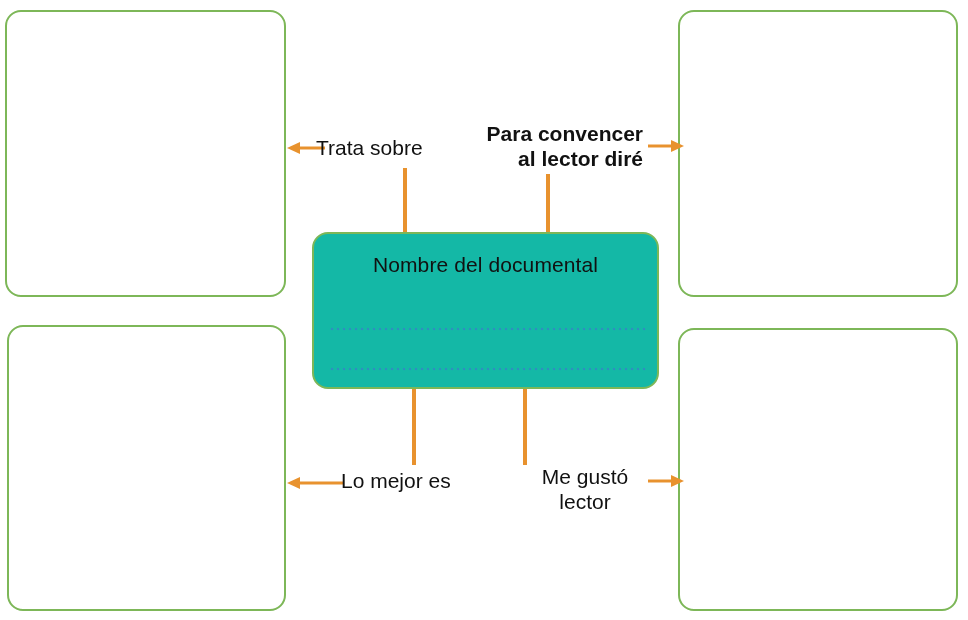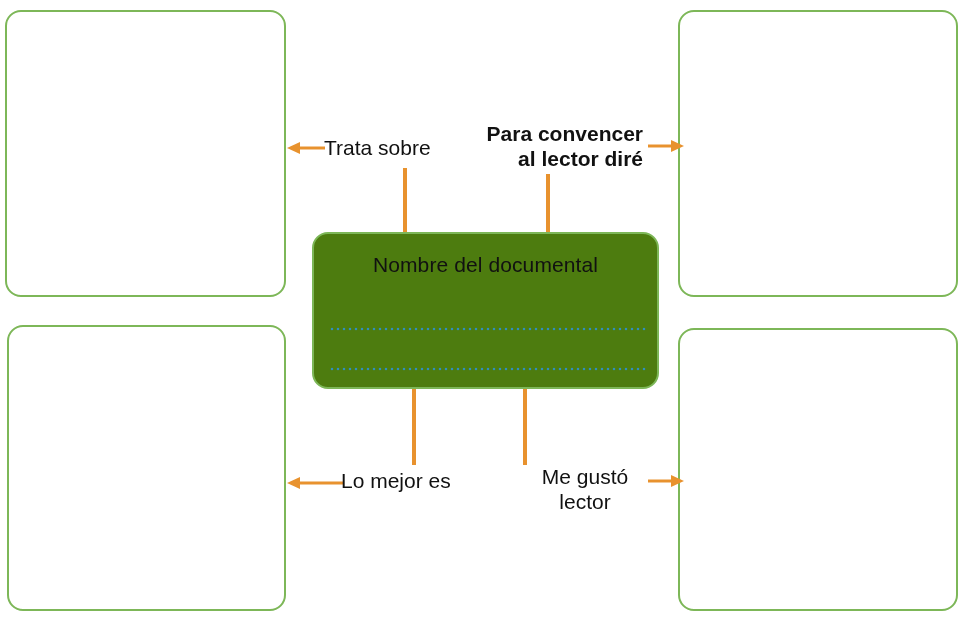--- a/index.html
+++ b/index.html
@@ -35,21 +35,21 @@
   
   .center-card {
     position: absolute;
     box-sizing: border-box;
     left: 312px;
     top: 232px;
     width: 347px;
     height: 157px;
     border: 2px solid #7db758;
     border-radius: 16px;
-    background: #4d7c0f;
+    background: #14b8a6;
     z-index: 3;
   }
   .center-title {
     position: absolute;
     left: 0;
     top: 18px;
     width: 100%;
     text-align: center;
     font-size: 21px;
     line-height: 26px;
@@ -74,21 +74,21 @@
   
   .prompt {
     position: absolute;
     color: #111111;
     font-size: 21px;
     line-height: 25px;
     font-family: "Liberation Sans Narrow", "Liberation Sans", "DejaVu Sans", sans-serif;
     white-space: pre-line;
     z-index: 4;
   }
-  .prompt-trata      { left: 324px; top: 135px; text-align: center; }
+  .prompt-trata      { left: 316px; top: 135px; text-align: center; }
   .prompt-convencer  { left: 483px; top: 121px; width: 160px; text-align: right; font-weight: bold; }
   .prompt-mejor      { left: 341px; top: 468px; text-align: left; }
   .prompt-gusto      { left: 530px; top: 464px; width: 110px; text-align: center; }
 
   
   .connector-v {
     position: absolute;
     width: 4px;
     background: #e8922e;
     z-index: 2;

